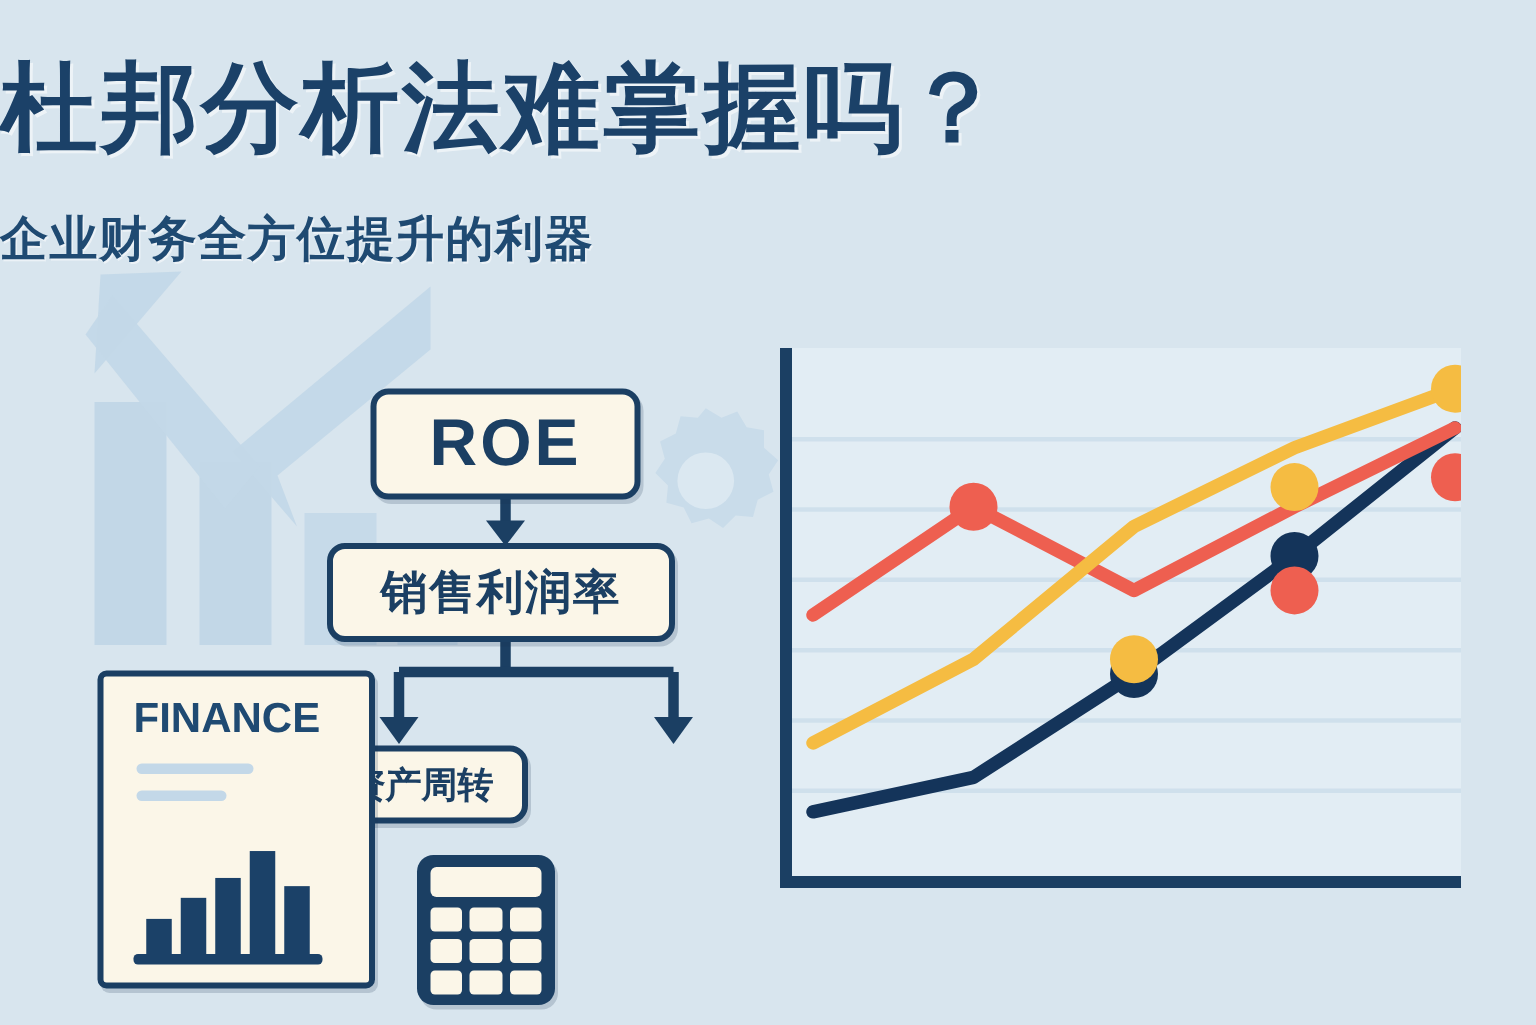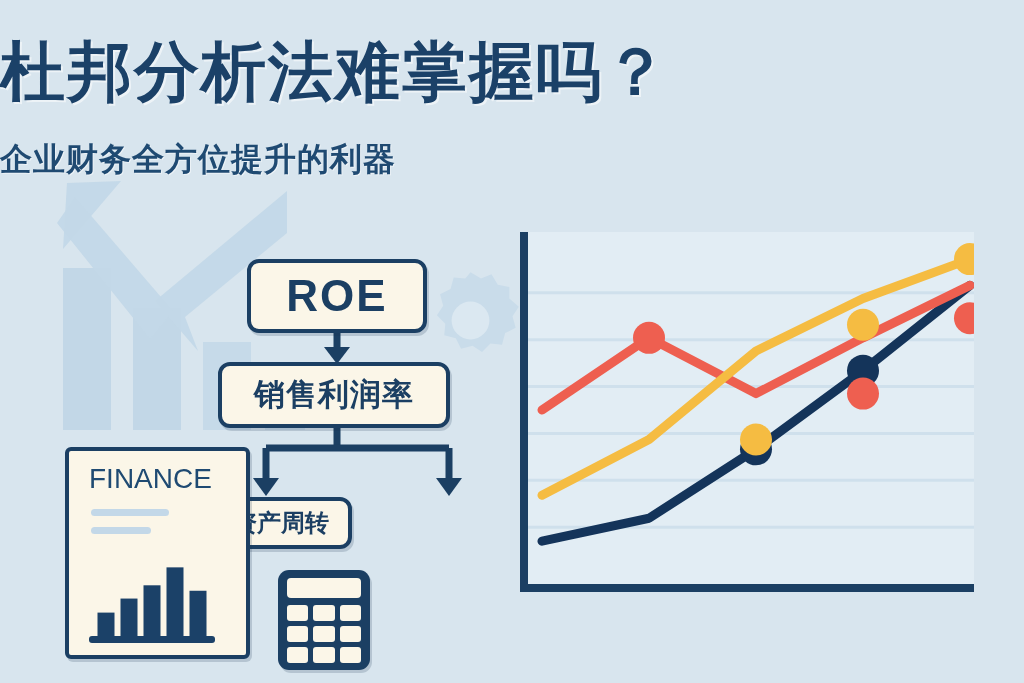--- a/index.html
+++ b/index.html
@@ -76,21 +76,21 @@
     position:absolute; left:65px; top:447px;
     width:185px; height:212px;
     background:#fbf6e8;
     border:4px solid #1b3f63;
     border-radius:6px;
     box-shadow:2px 3px 0 rgba(20,50,80,.18);
     overflow:hidden;
   }
   #doc-title {
     position:absolute; left:20px; top:12px;
-    font-size:28px; font-weight:normal; letter-spacing:0px;
+    font-size:28px; font-weight:bold; letter-spacing:0px;
     color:#1f4a72;
   }
   .doc-rule { position:absolute; height:7px; border-radius:4px; background:#c3d8e8; }
   #doc-rule-1 { left:22px; top:58px; width:78px; }
   #doc-rule-2 { left:22px; top:76px; width:60px; }
   #doc-chart  { position:absolute; left:18px; top:93px; width:130px; height:100px; }
 
   
   #calculator {
     position:absolute; left:278px; top:570px;

